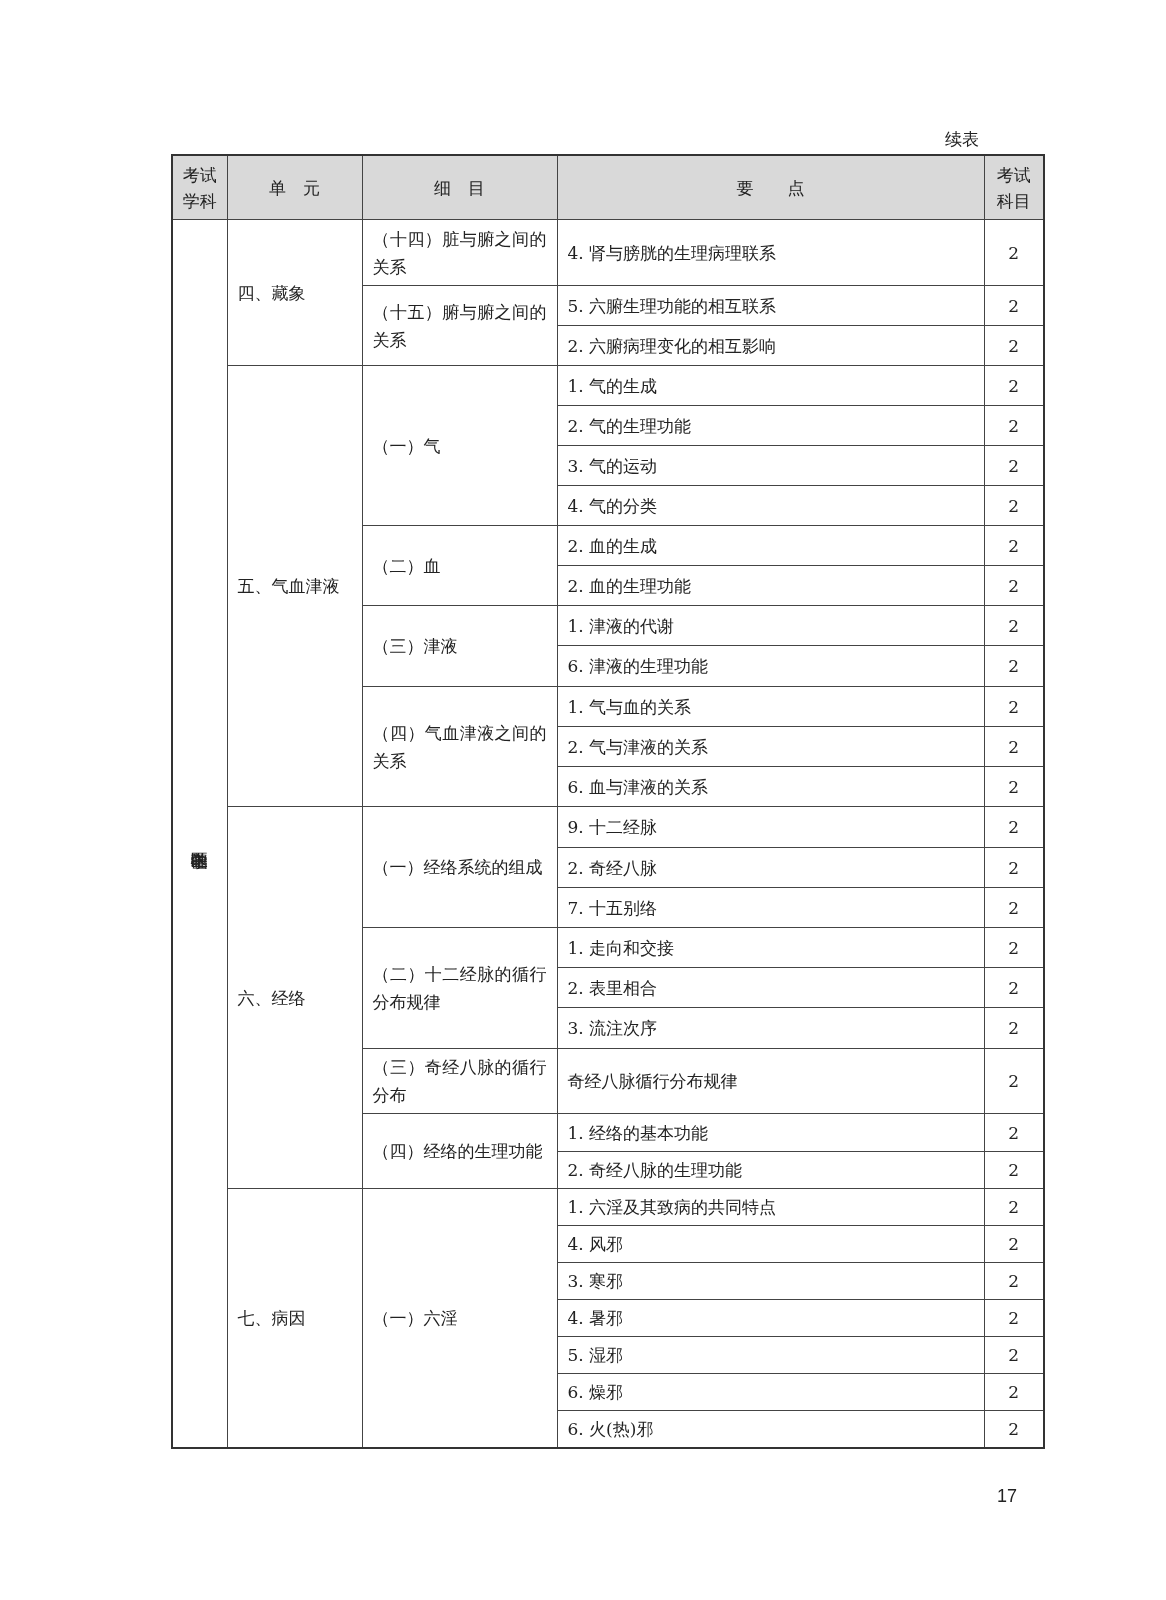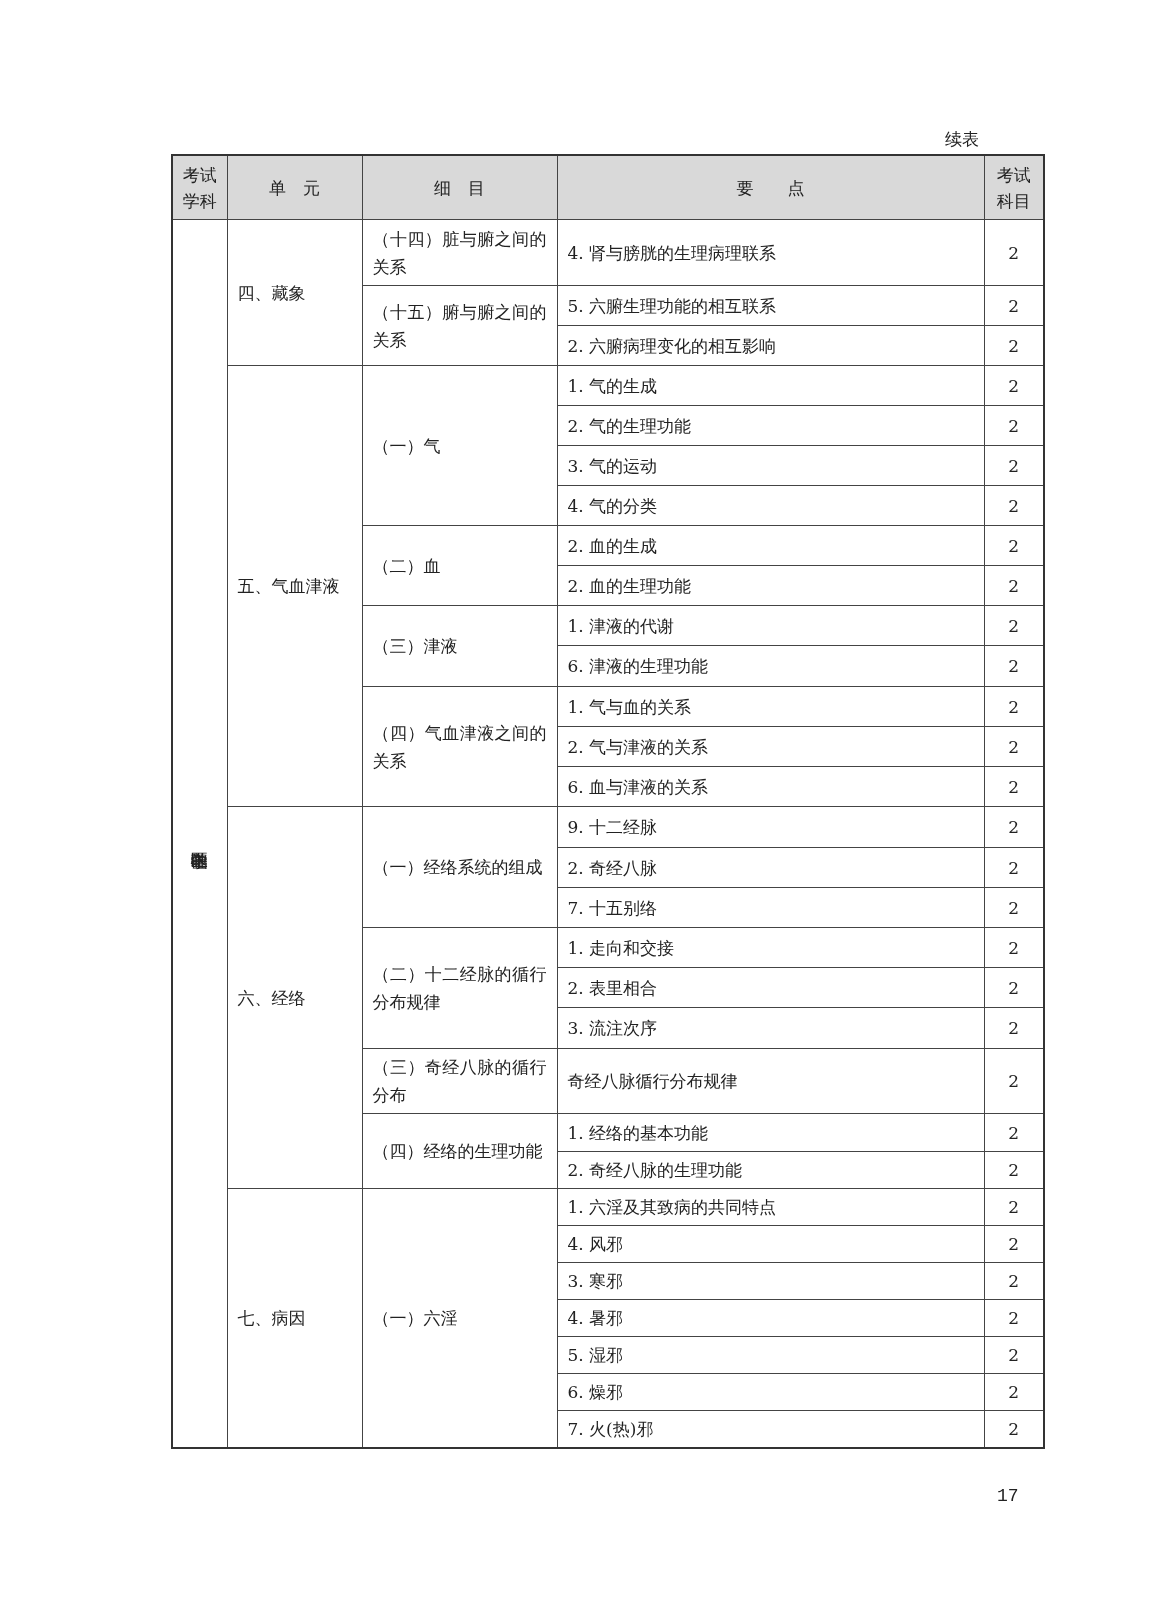--- a/index.html
+++ b/index.html
@@ -15,21 +15,21 @@
   .c-subj { width: 55px; }
   .c-unit { width: 135px; }
   .c-det { width: 195px; }
   .c-pt { width: 427px; }
   .c-n { width: 60px; }
   td.subj { text-align: center; padding: 0; }
   td.subj span { writing-mode: vertical-rl; text-orientation: upright; letter-spacing: 0px; }
   td.num { text-align: center; }
   td.det { text-align: justify; }
   .page-num { position: absolute; left: 997px; top: 1486px; font-size: 18px;
-              font-family: Liberation Mono, monospace; }
+              font-family: Liberation Sans, sans-serif; }
 </style>
 </head>
 <body>
 
 <div class="continued">续表</div>
 
 <table class="syl">
   <colgroup>
     <col class="c-subj">
       <col class="c-unit">
@@ -177,19 +177,19 @@
     </tr>
     <tr style="height:37px">
       <td>5. 湿邪</td>
       <td class="num">2</td>
     </tr>
     <tr style="height:37px">
       <td>6. 燥邪</td>
       <td class="num">2</td>
     </tr>
     <tr style="height:37px">
-      <td>7. 火(热)邪</td>
+      <td>6. 火(热)邪</td>
       <td class="num">2</td>
     </tr>
   </tbody>
 </table>
 
 <div class="page-num">17</div>
 
 </body></html>

